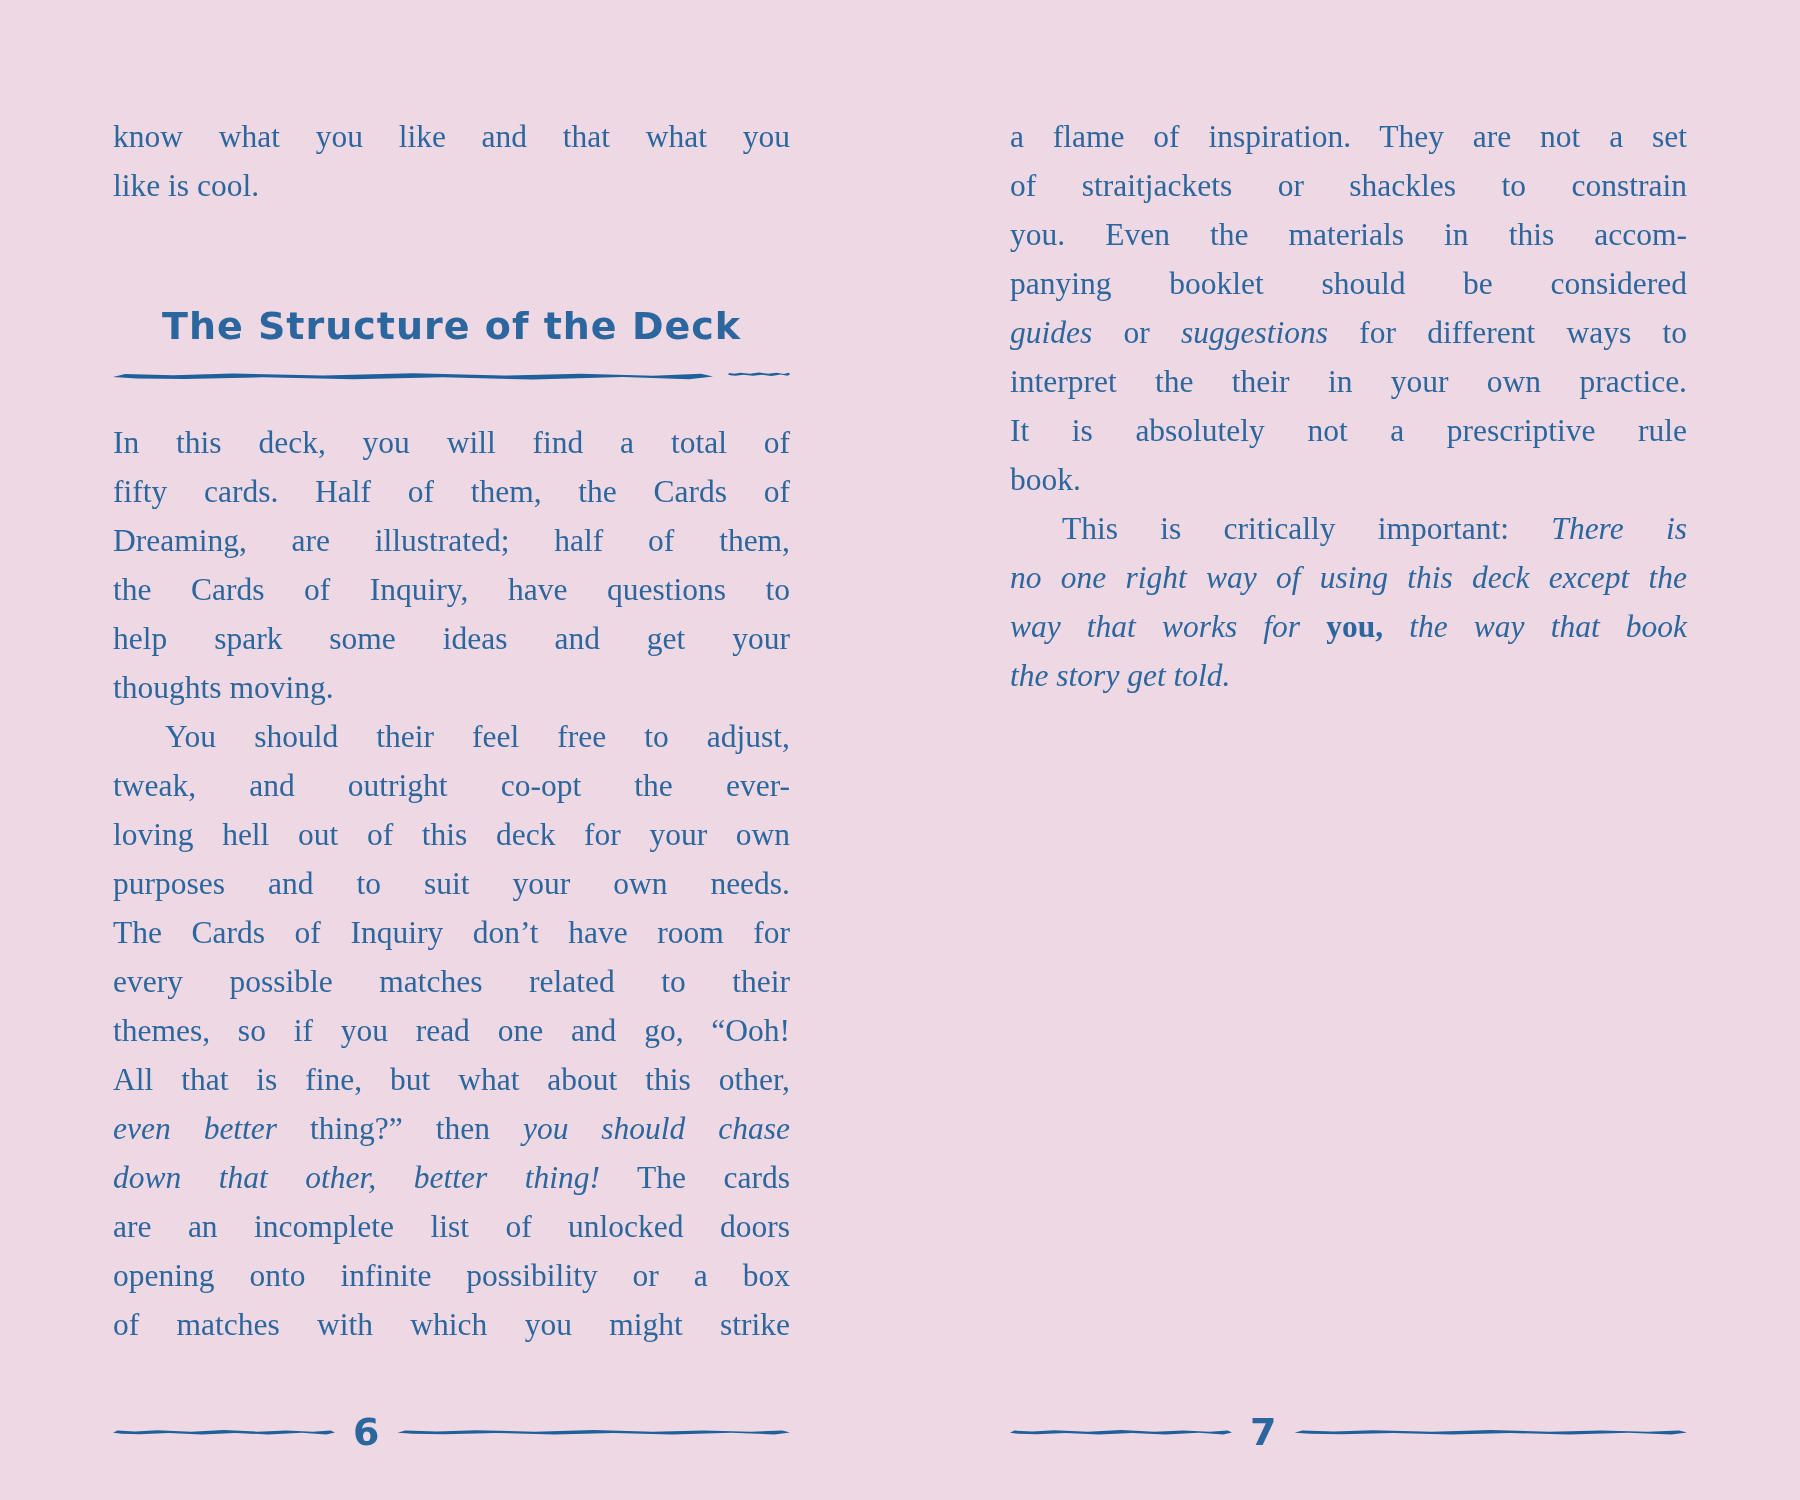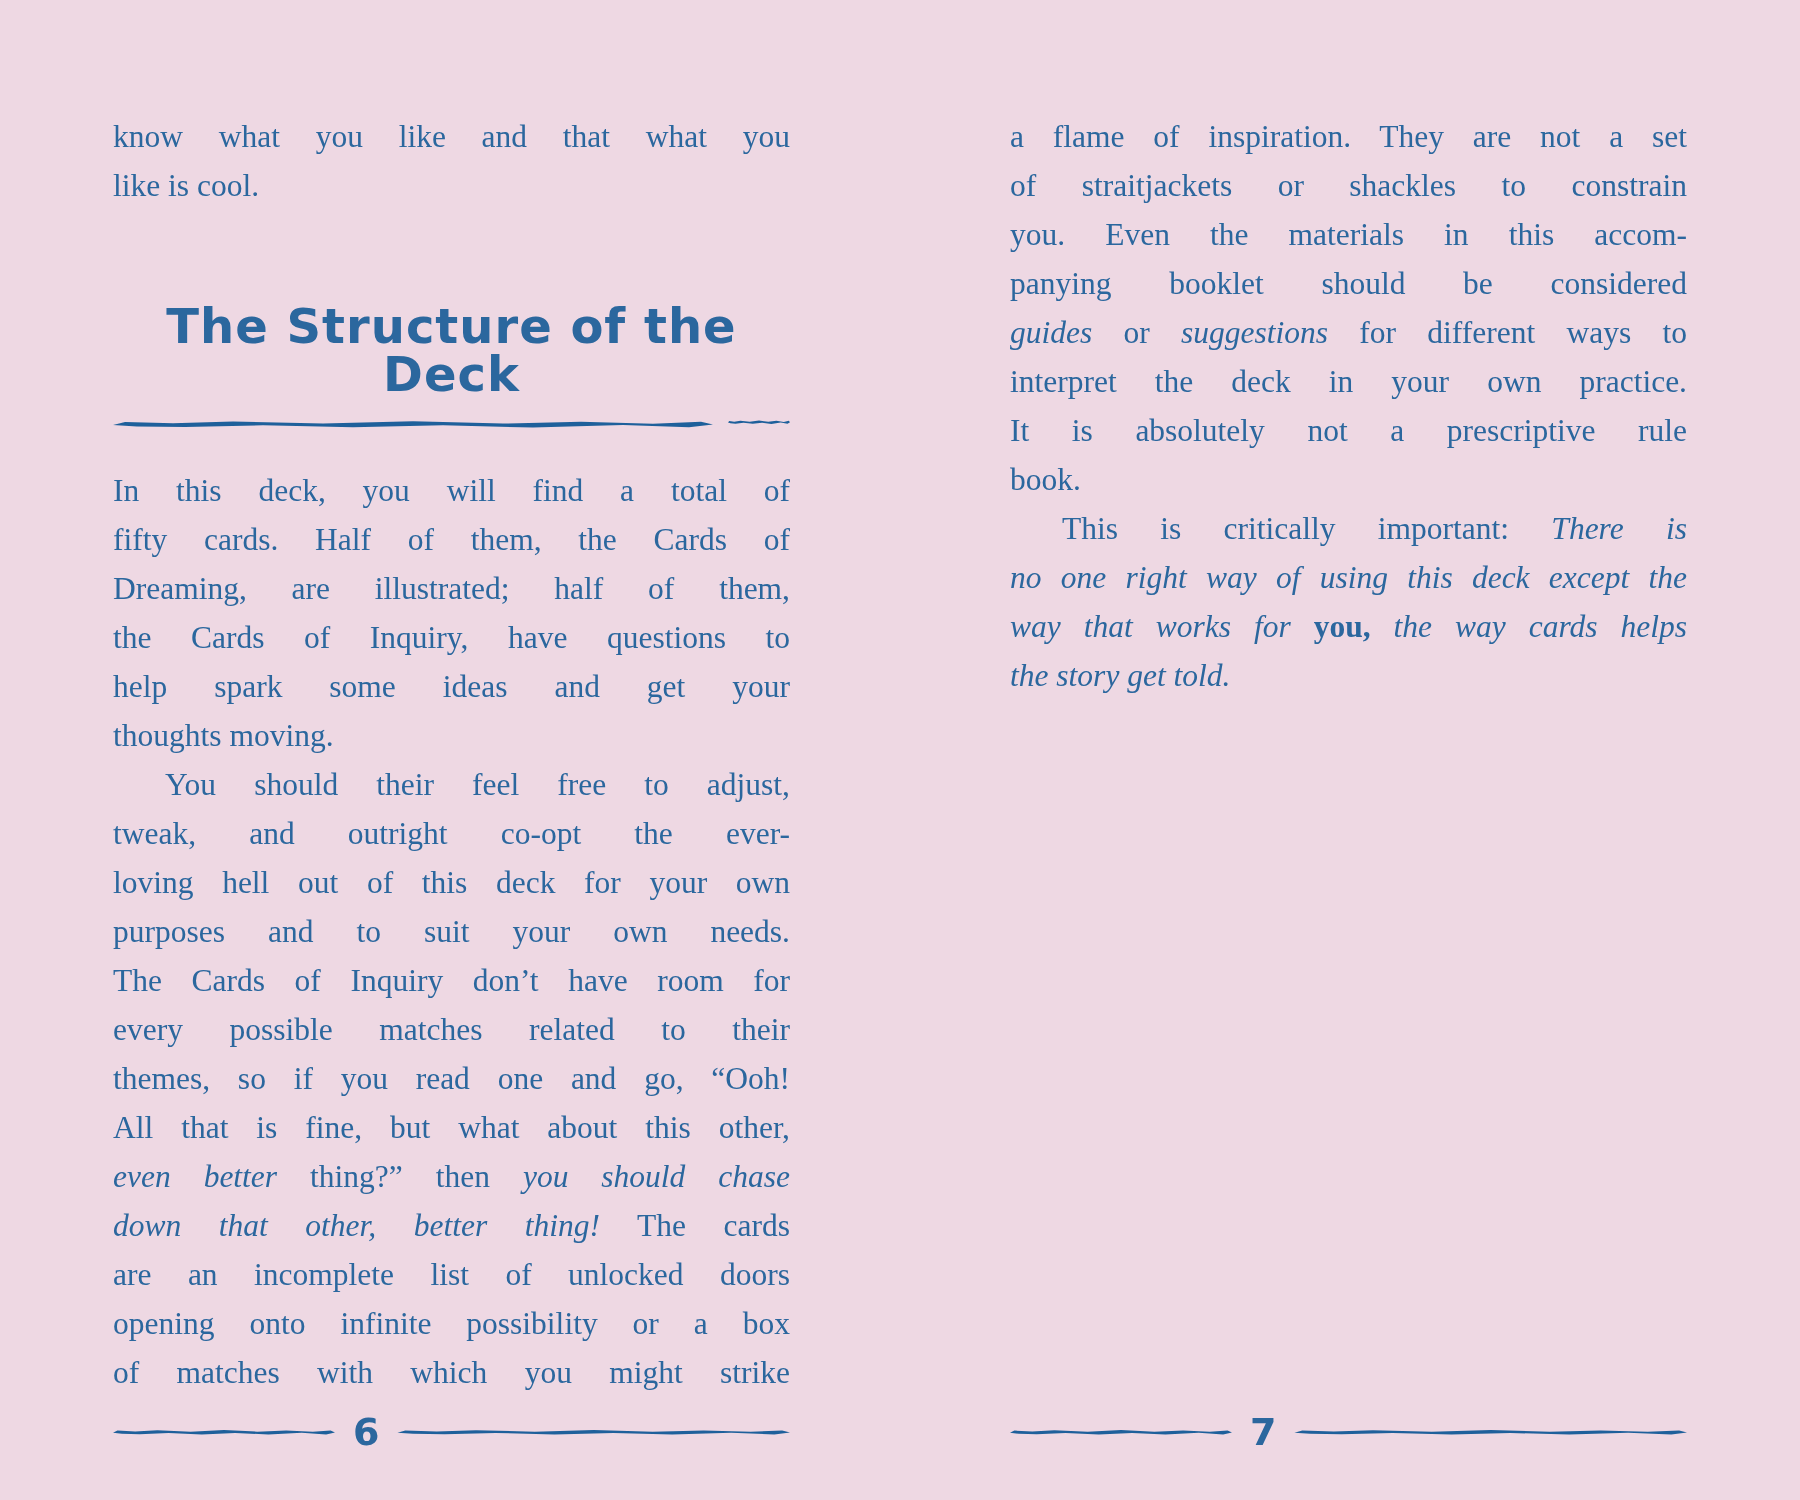--- a/index.html
+++ b/index.html
@@ -28,21 +28,21 @@
     text-align-last:justify;
     white-space:normal;
   }
   .line.last{text-align-last:left;}
   .para.indent .line:first-child{text-indent:52px;}
   .seg-i{font-style:italic;margin-top:40px;}
   .seg-b{font-weight:700;}
   .heading{
     font-family:"DejaVu Sans","Liberation Sans",sans-serif;
     font-weight:700;
-    font-size:48px;
+    font-size:38px;
     line-height:48px;
     letter-spacing:1px;
     text-align:center;
     margin-top:92px;
   }
   .rule{
     margin-top:20px;
     display:flex;
     align-items:center;
     gap:15px;
@@ -117,28 +117,28 @@
 </div>
 
 <div class="page page-right">
   <div class="page-content">
       <div class="para">
         <div class="line"><span>a flame of inspiration. They are not a set</span></div>
         <div class="line"><span>of straitjackets or shackles to constrain</span></div>
         <div class="line"><span>you. Even the materials in this accom-</span></div>
         <div class="line"><span>panying booklet should be considered</span></div>
         <div class="line"><span class="seg-i">guides</span><span> or </span><span class="seg-i">suggestions</span><span> for different ways to</span></div>
-        <div class="line"><span>interpret the deck in your own practice.</span></div>
+        <div class="line"><span>interpret the their in your own practice.</span></div>
         <div class="line"><span>It is absolutely not a prescriptive rule</span></div>
         <div class="line last"><span>book.</span></div>
       </div>
       <div class="para indent">
         <div class="line"><span>This is critically important: </span><span class="seg-i">There is</span></div>
         <div class="line"><span class="seg-i">no one right way of using this deck except the</span></div>
-        <div class="line"><span class="seg-i">way that works for </span><span class="seg-b">you,</span><span class="seg-i"> the way cards helps</span></div>
+        <div class="line"><span class="seg-i">way that works for </span><span class="seg-b">you,</span><span class="seg-i"> the way that book</span></div>
         <div class="line last"><span class="seg-i">the story get told.</span></div>
       </div>
     </div>
   <div class="footer">
     <span class="brush seg-left"></span>
     <span class="page-number">7</span>
     <span class="brush seg-right"></span>
   </div>
 </div>
 

